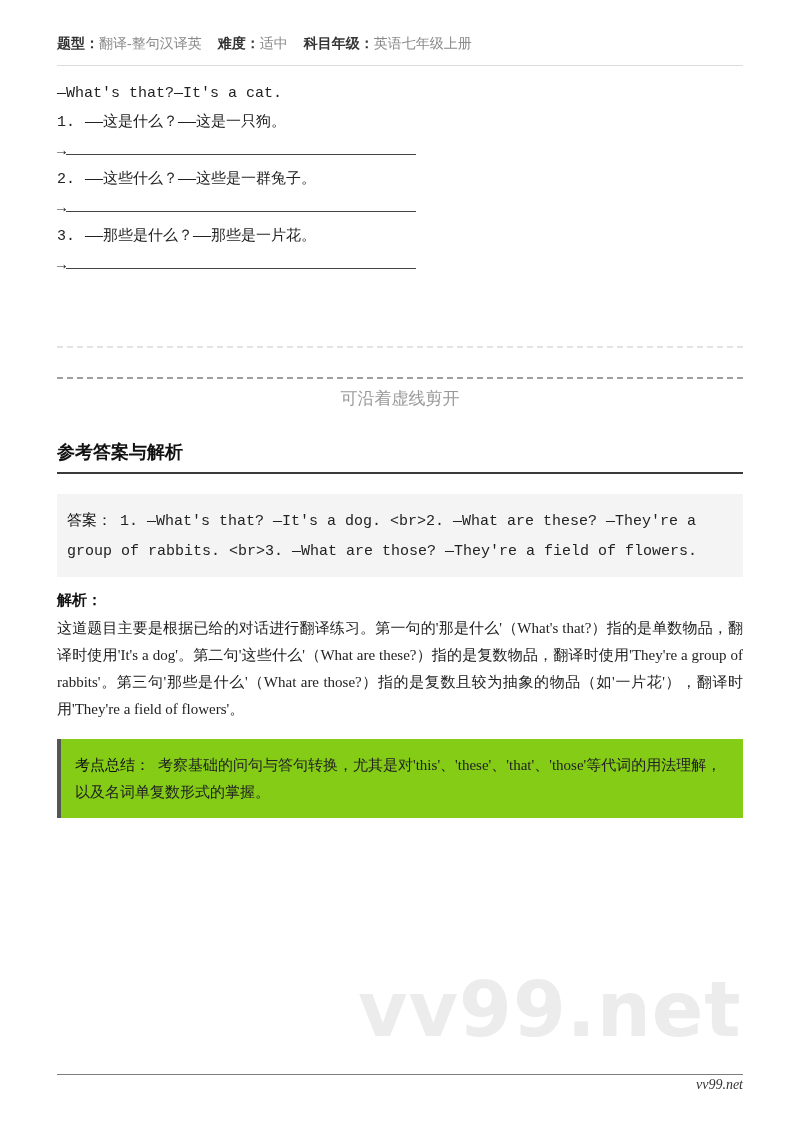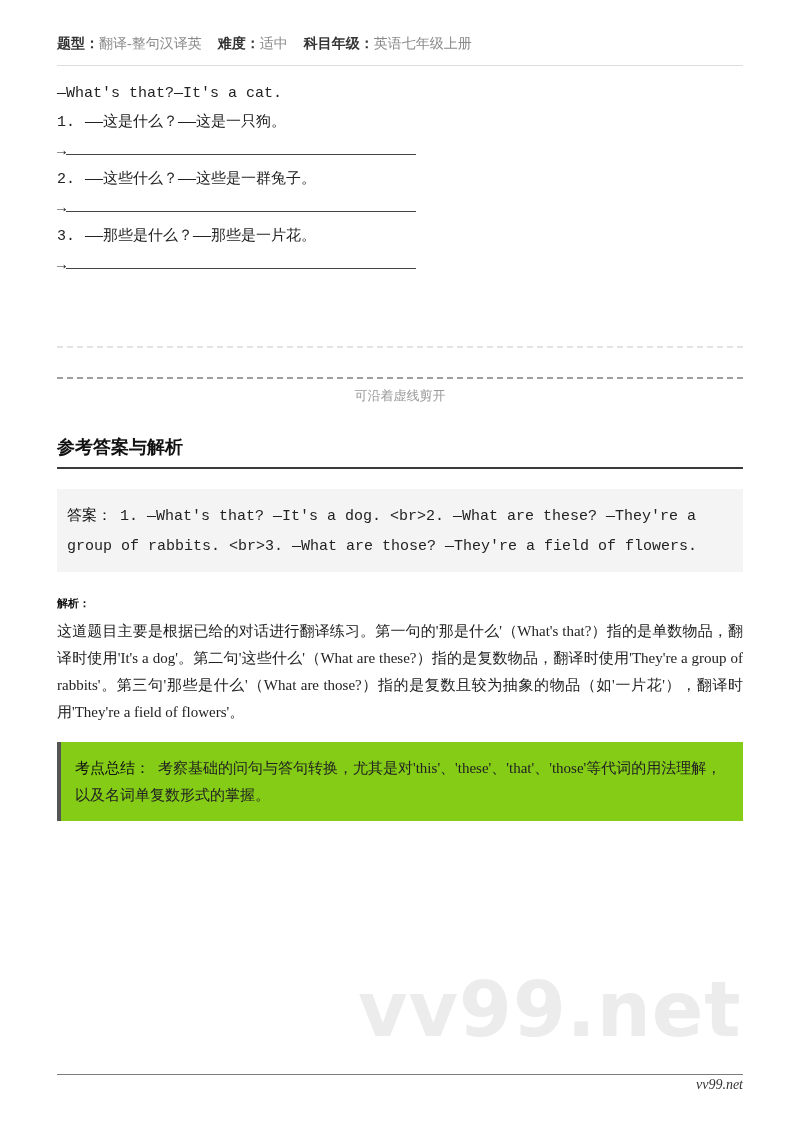--- a/index.html
+++ b/index.html
@@ -60,21 +60,21 @@
     border-top:2px dashed #e3e3e3;
   }
   .cut-line-dark{
     margin-top:29px;
     border:0;
     border-top:2px dashed #9f9f9f;
   }
   .cut-note{
     margin-top:4px;
     text-align:center;
-    font-size:13px;
+    font-size:17px;
     color:#999;
   }
 
   
   .section-title{
     margin-top:30px;
     font-family:"Liberation Sans", sans-serif;
     font-weight:bold;
     font-size:18px;
     color:#111;
@@ -92,23 +92,23 @@
     font-weight:normal;
     color:#111;
     font-family:"Liberation Sans", sans-serif;
     margin-right:8px;
   }
   .mono-text{
     font-family:"Liberation Mono","DejaVu Sans Mono", monospace;
     margin-top:28px;
   }
   .analysis-label{
-    margin-top:20px;
-    font-weight:bold;
-    font-size:11px;
+    margin-top:12px;
+    font-weight:bold;
+    font-size:15px;
     color:#111;
     font-family:Liberation Serif, serif;
     line-height:22px;
   }
   .analysis-text{
     margin-top:4px;
     font-size:15px;
     line-height:27px;
     color:#222;
     text-align:justify;

